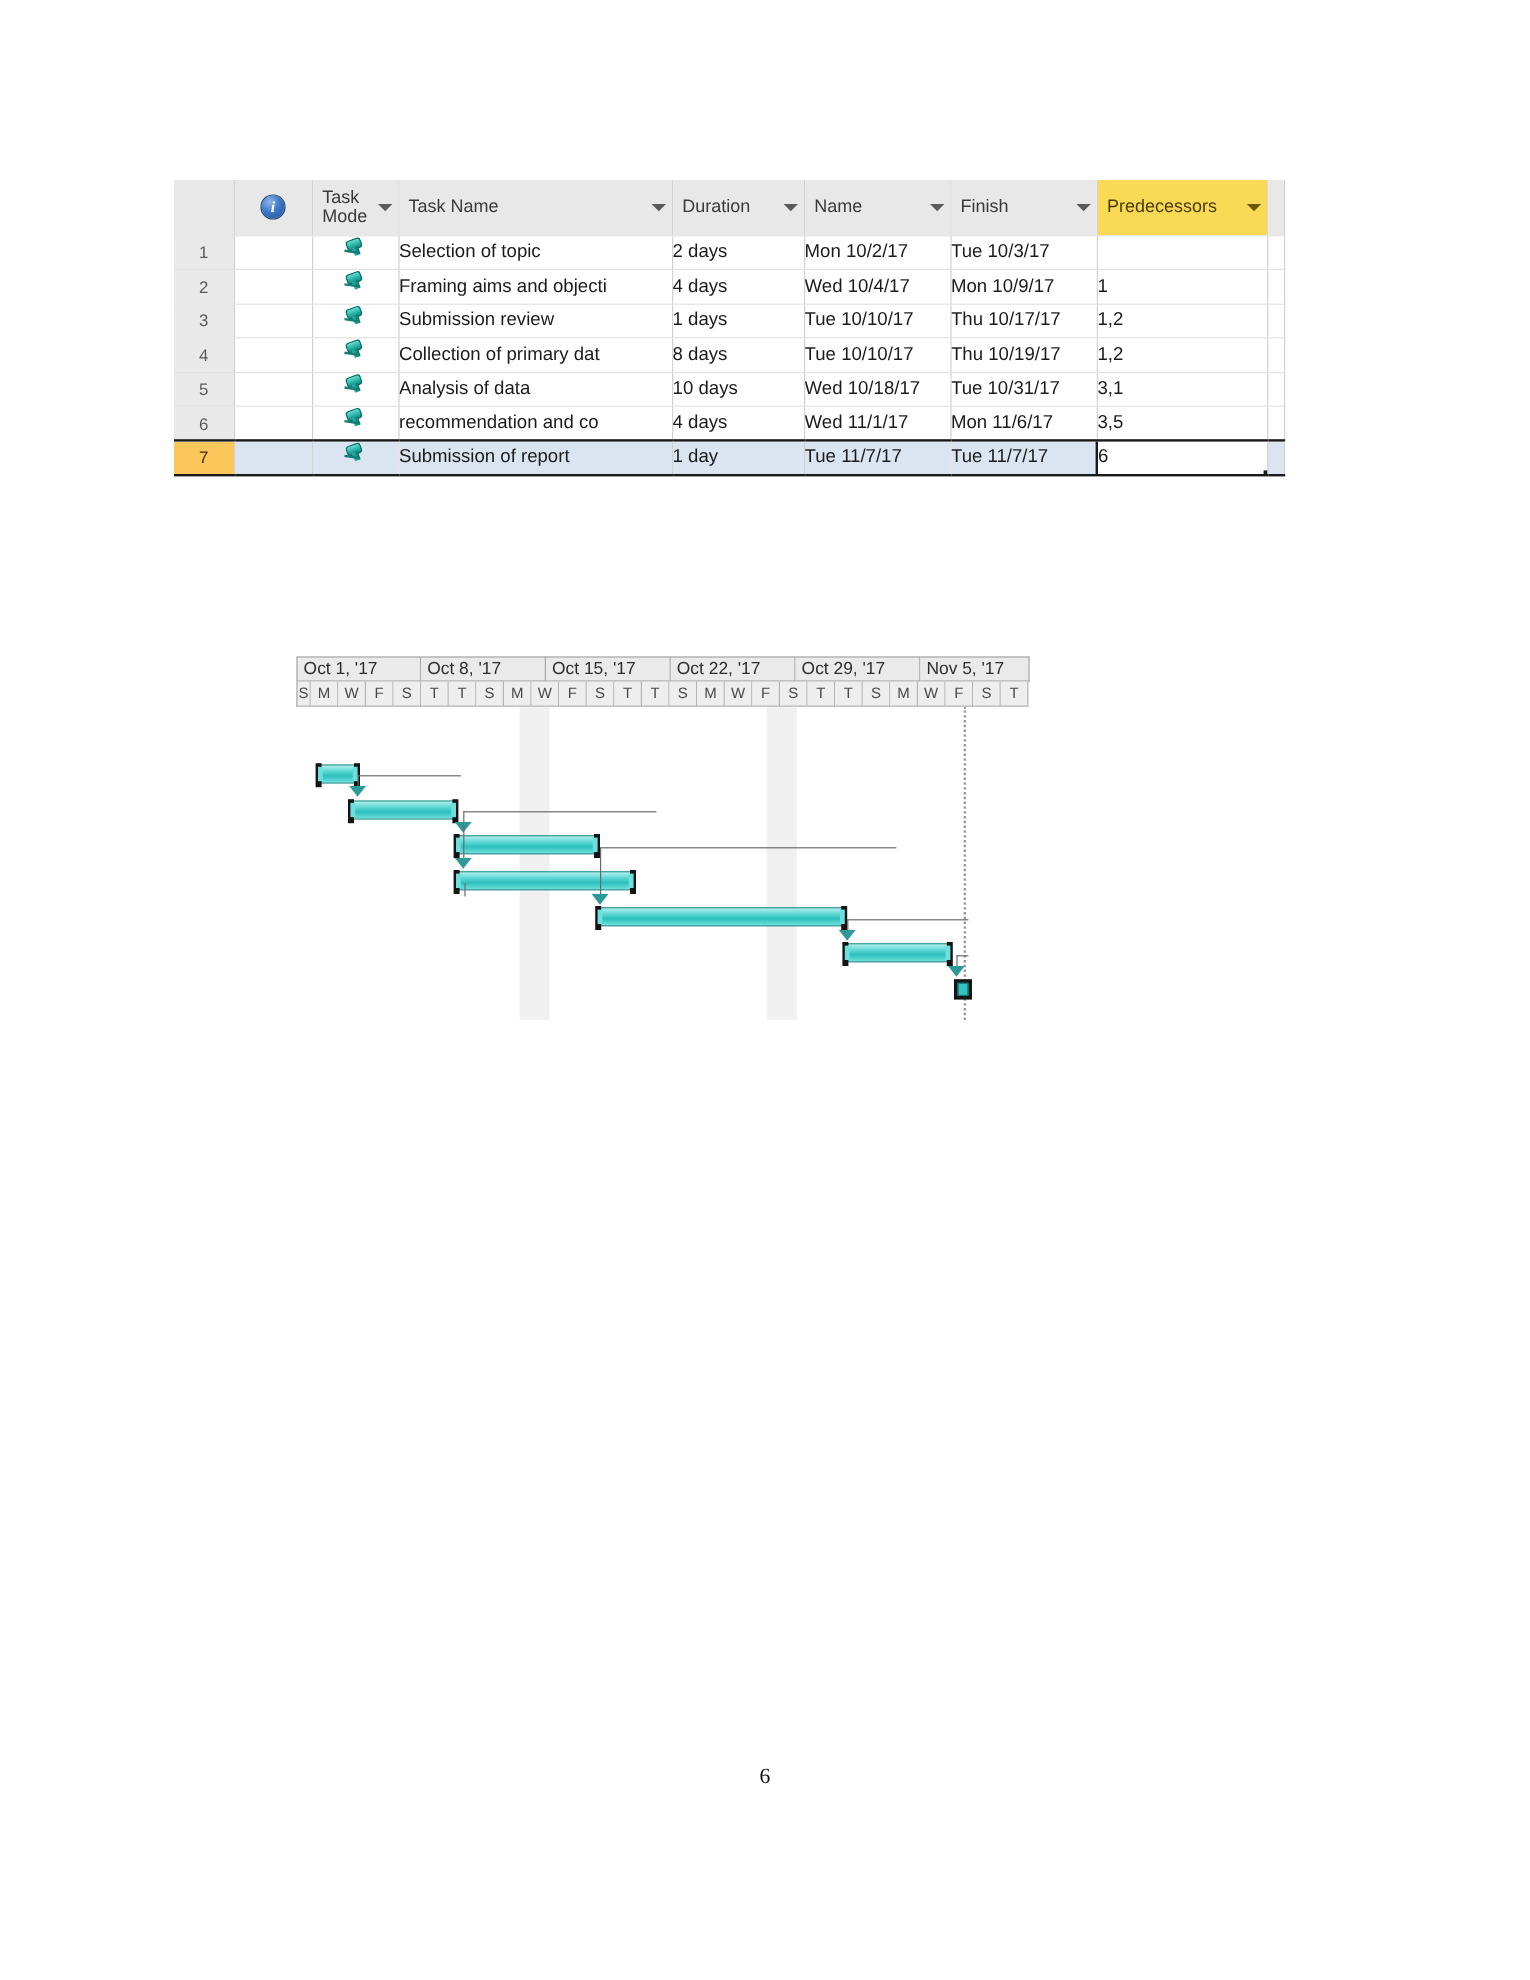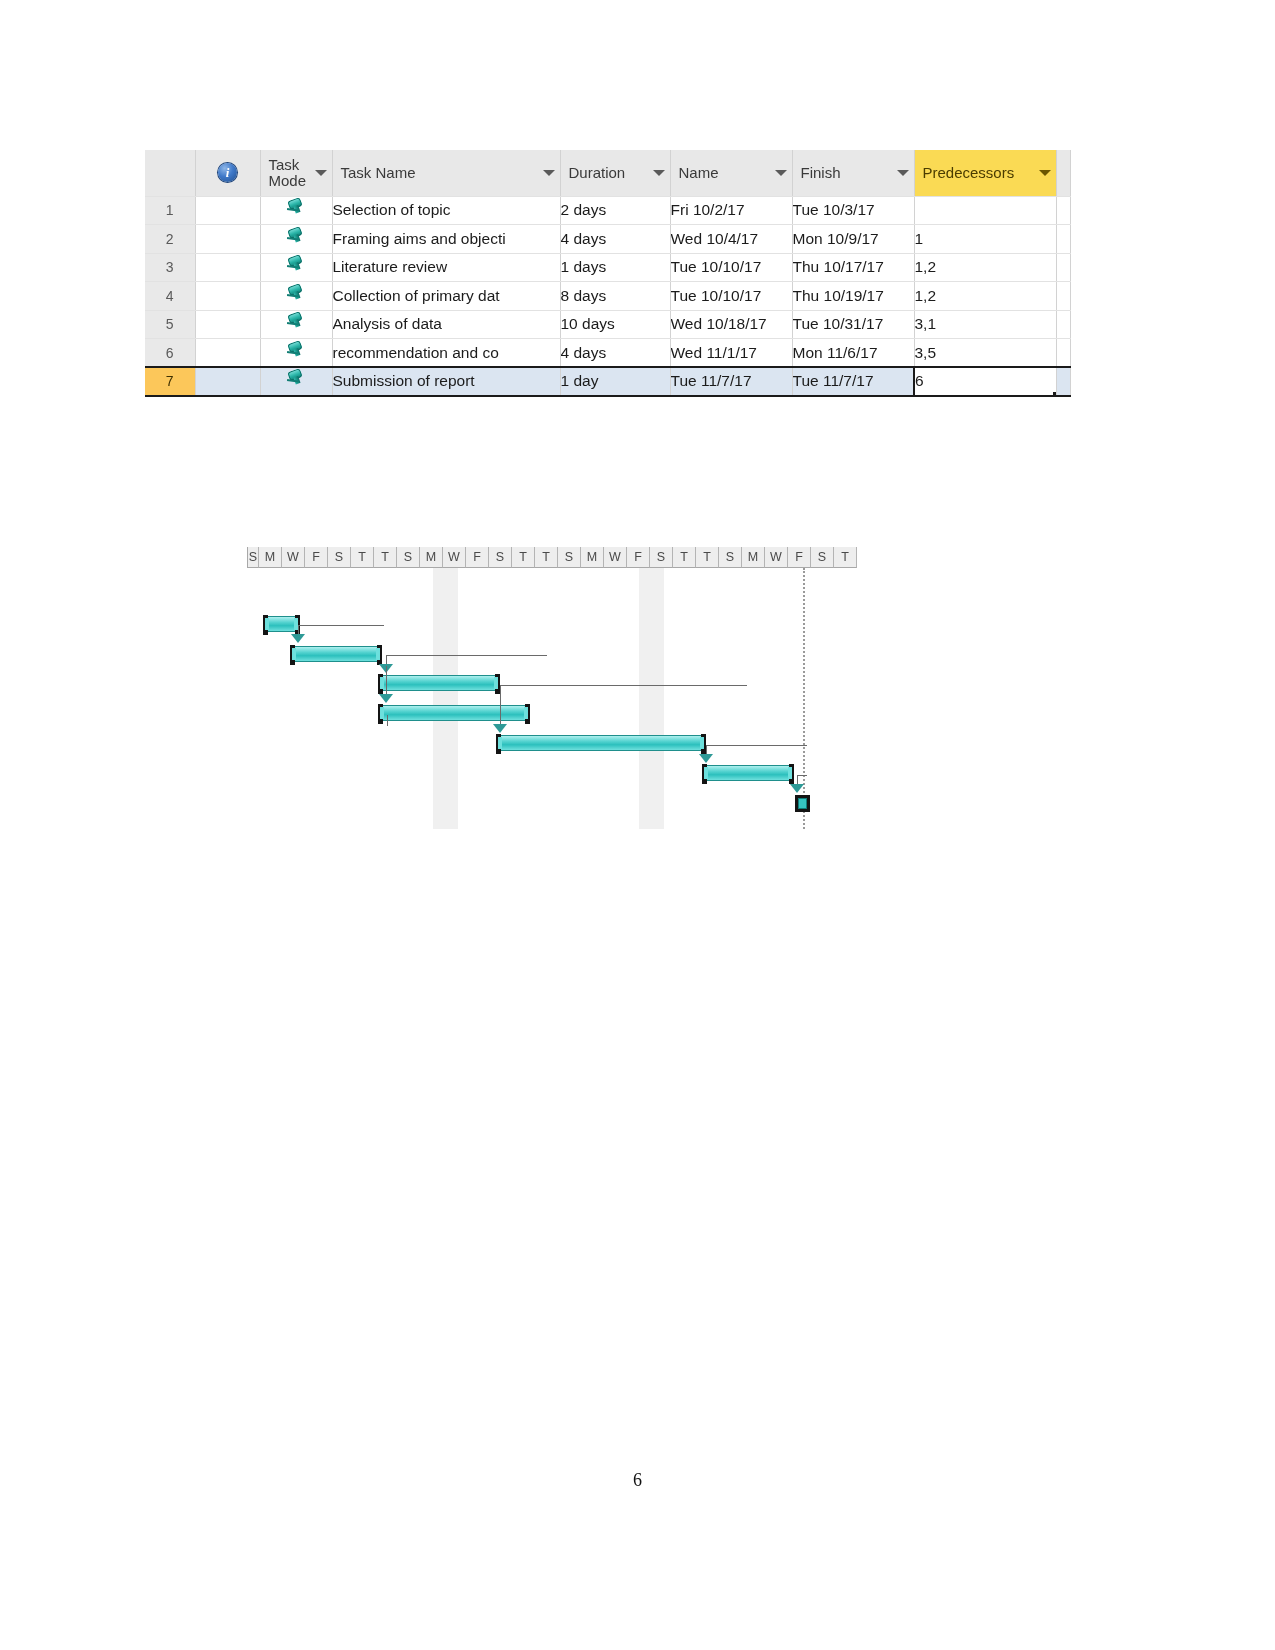--- a/index.html
+++ b/index.html
@@ -292,41 +292,41 @@
         <th></th>
       </tr>
     </thead>
     <tbody id="task-body">
         <tr>
           <td class="rownum">1</td>
           <td class="cell ind"></td>
           <td class="cell mode"><span class="pin"><span class="head"></span><span class="neck"></span><span class="needle"></span></span></td>
           <td class="cell name">Selection of topic</td>
           <td class="cell">2 days</td>
-          <td class="cell">Fri 10/2/17</td>
+          <td class="cell">Mon 10/2/17</td>
           <td class="cell">Tue 10/3/17</td>
           <td class="cell"></td>
           <td class="cell"></td>
         </tr>
         <tr>
           <td class="rownum">2</td>
           <td class="cell ind"></td>
           <td class="cell mode"><span class="pin"><span class="head"></span><span class="neck"></span><span class="needle"></span></span></td>
           <td class="cell name">Framing aims and objecti</td>
           <td class="cell">4 days</td>
           <td class="cell">Wed 10/4/17</td>
           <td class="cell">Mon 10/9/17</td>
           <td class="cell">1</td>
           <td class="cell"></td>
         </tr>
         <tr>
           <td class="rownum">3</td>
           <td class="cell ind"></td>
           <td class="cell mode"><span class="pin"><span class="head"></span><span class="neck"></span><span class="needle"></span></span></td>
-          <td class="cell name">Literature review</td>
+          <td class="cell name">Submission review</td>
           <td class="cell">1 days</td>
           <td class="cell">Tue 10/10/17</td>
           <td class="cell">Thu 10/17/17</td>
           <td class="cell">1,2</td>
           <td class="cell"></td>
         </tr>
         <tr>
           <td class="rownum">4</td>
           <td class="cell ind"></td>
           <td class="cell mode"><span class="pin"><span class="head"></span><span class="neck"></span><span class="needle"></span></span></td>
@@ -368,20 +368,28 @@
           <td class="cell">Tue 11/7/17</td>
           <td class="cell">Tue 11/7/17</td>
           <td class="cell pred-active">6<span class="fill-handle"></span></td>
           <td class="cell"></td>
         </tr>
       </tbody>
   </table>
 </div>
 
 <div id="gantt">
+  <div class="tl-row" id="tl-weeks">
+      <div class="tl-week" style="width: 104px;">Oct 1, '17</div>
+      <div class="tl-week" style="width: 104px;">Oct 8, '17</div>
+      <div class="tl-week" style="width: 104px;">Oct 15, '17</div>
+      <div class="tl-week" style="width: 104px;">Oct 22, '17</div>
+      <div class="tl-week" style="width: 104px;">Oct 29, '17</div>
+      <div class="tl-week" style="width: 91px;">Nov 5, '17</div>
+    </div>
   <div class="tl-row" id="tl-days">
       <div class="tl-day" style="width: 12px;">S</div>
       <div class="tl-day" style="width: 23px;">M</div>
       <div class="tl-day" style="width: 23px;">W</div>
       <div class="tl-day" style="width: 23px;">F</div>
       <div class="tl-day" style="width: 23px;">S</div>
       <div class="tl-day" style="width: 23px;">T</div>
       <div class="tl-day" style="width: 23px;">T</div>
       <div class="tl-day" style="width: 23px;">S</div>
       <div class="tl-day" style="width: 23px;">M</div>

